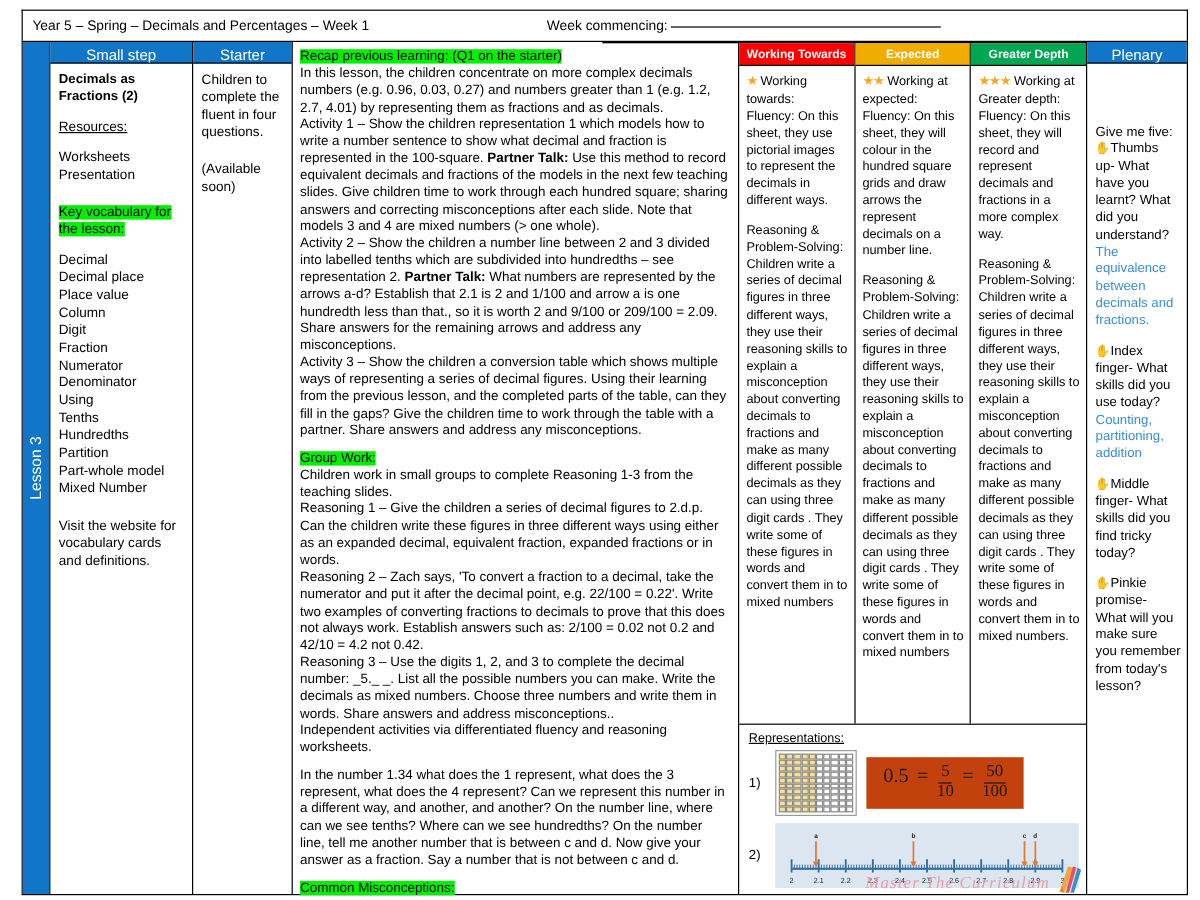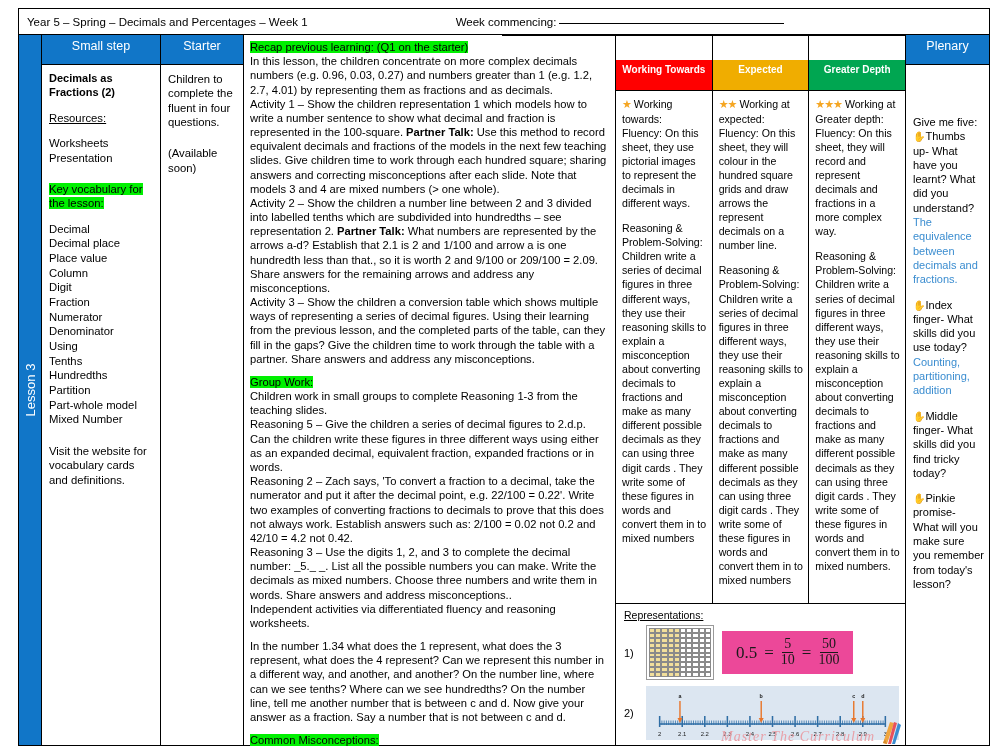--- a/index.html
+++ b/index.html
@@ -67,21 +67,21 @@
   .c-starter { flex: 0 0 83px; }
   .c-teach   { flex: 0 0 372px; align-items: flex-end; }
   .c-indep   { flex: 0 0 290px; border-left: 1.5px solid #000; }
   .c-plenary { flex: 1 1 auto; gap: 44px; }
 
   .hdr {
     background: #1176C8;
     color: #fff;
     text-align: center;
     font-size: 12.5px;
-    height: 30px;
+    height: 18px;
     line-height: 22px;
     border-bottom: 1.5px solid #000;
     overflow: hidden;
   }
   .body-cell {
     padding: 7px 6px 4px 7px;
     font-size: 11.3px;
     line-height: 1.27;
     color: #000;
     overflow: hidden;
@@ -103,23 +103,22 @@
   .teach .spacer { height: 9px; }
   .bold { font-weight: bold; }
 
   
   .indep-wrap { display: flex; flex-direction: column; height: 100%; }
   .indep-cols { display: flex; flex: 0 0 567px; }
   .ic { flex: 1 1 0; border-left: 1.5px solid #000; display: flex; flex-direction: column; min-width: 0; }
   .ic:first-child { border-left: none; }
   .ic-hdr {
     color: #fff; font-weight: bold; font-size: 10px;
-    text-align: center; height: 31px; line-height: 19px;
+    text-align: center; height: 19px; line-height: 19px;
     border-bottom: 1.5px solid #000;
-    margin-top: 24px;
   }
   .ic-body { padding: 6px 5px 0 6px; font-size: 10.6px; line-height: 1.33; }
   .stars { letter-spacing: -1px; }
   .star { color: #F5A623; font-size: 11px; }
 
   
   .reps {
     border-top: 1.5px solid #000;
     flex: 1 1 auto;
     padding: 5px 6px 0 8px;
@@ -133,23 +132,23 @@
     display: grid;
     grid-template-columns: repeat(10, 1fr);
     grid-template-rows: repeat(10, 1fr);
     border: 1px solid #9a9a9a;
     background: #fff;
     padding: 2px;
   }
   .hcell { border: 0.5px solid #8a8a8a; }
   .hcell.on { background: #F2DF9B; }
   .eqbox {
-    background: #ec4899;
+    background: #c2410c;
     padding: 6px 14px;
-    display: flex; align-items: center; gap: 7px;
+    display: flex; gap: 7px;
     font-size: 17px; color: #1a1a1a;
     font-family: "Liberation Serif", serif;
   }
   .frac { display: inline-flex; flex-direction: column; align-items: center; font-size: 14px; line-height: 1.05; }
   .frac .num { border-bottom: 1.5px solid #1a1a1a; padding: 0 2px; }
   .nl-box { background: #DCE6F1; padding: 4px 6px 2px; flex: 1 1 auto; position: relative; }
   .nl-svg { display: block; width: 100%; height: 48px; }
 
   .sig {
     position: absolute;
@@ -236,21 +235,21 @@
       <div class="hdr">Class teaching input</div>
       <div class="teach">
         <p><span class="hl">Recap previous learning: (Q1 on the starter)</span></p>
         <p>In this lesson, the children concentrate on more complex decimals numbers (e.g. 0.96, 0.03, 0.27) and numbers greater than 1 (e.g. 1.2, 2.7, 4.01) by representing them as fractions and as decimals.</p>
         <p><span>Activity 1 – Show the children representation 1 which models how to write a number sentence to show what decimal and fraction is represented in the 100-square. </span><span class="bold">Partner Talk:</span><span> Use this method to record equivalent decimals and fractions of the models in the next few teaching slides. Give children time to work through each hundred square; sharing answers and correcting misconceptions after each slide. Note that models 3 and 4 are mixed numbers (&gt; one whole).</span></p>
         <p><span>Activity 2 – Show the children a number line between 2 and 3 divided into labelled tenths which are subdivided into hundredths – see representation 2. </span><span class="bold">Partner Talk:</span><span> What numbers are represented by the arrows a-d? Establish that 2.1 is 2 and 1/100 and arrow a is one hundredth less than that., so it is worth 2 and 9/100 or 209/100 = 2.09. Share answers for the remaining arrows and address any misconceptions.</span></p>
         <p>Activity 3 – Show the children a conversion table which shows multiple ways of representing a series of decimal figures. Using their learning from the previous lesson, and the completed parts of the table, can they fill in the gaps? Give the children time to work through the table with a partner. Share answers and address any misconceptions.</p>
         <div class="spacer"></div>
         <p><span class="hl">Group Work:</span></p>
         <p>Children work in small groups to complete Reasoning 1-3 from the teaching slides.</p>
-        <p>Reasoning 5 – Give the children a series of decimal figures to 2.d.p. Can the children write these figures in three different ways using either as an expanded  decimal, equivalent fraction, expanded fractions or in words.</p>
+        <p>Reasoning 1 – Give the children a series of decimal figures to 2.d.p. Can the children write these figures in three different ways using either as an expanded  decimal, equivalent fraction, expanded fractions or in words.</p>
         <p>Reasoning 2 – Zach says, 'To convert a fraction to a decimal, take the numerator and put it after the decimal point, e.g. 22/100 = 0.22'. Write two examples of converting fractions to decimals to prove that this does not always work. Establish answers such as: 2/100 = 0.02 not 0.2 and 42/10 = 4.2 not 0.42.</p>
         <p>Reasoning 3 – Use the digits 1, 2, and 3 to complete the decimal number: _5._ _. List all the possible numbers you can make. Write the decimals as mixed numbers. Choose three numbers and write them in words. Share answers and address misconceptions..</p>
         <p>Independent activities via differentiated fluency and reasoning worksheets.</p>
         <div class="spacer"></div>
         <p>In the number 1.34 what does the 1 represent, what does the 3 represent, what does the 4 represent? Can we represent this number in a different way, and another, and another? On the number line, where can we see tenths? Where can we see hundredths? On the number line, tell me another number that is between c and d. Now give your answer as a fraction. Say a number that is not between c and d.</p>
         <div class="spacer"></div>
         <p><span class="hl">Common Misconceptions:</span></p>
 
       </div>
     </div>

